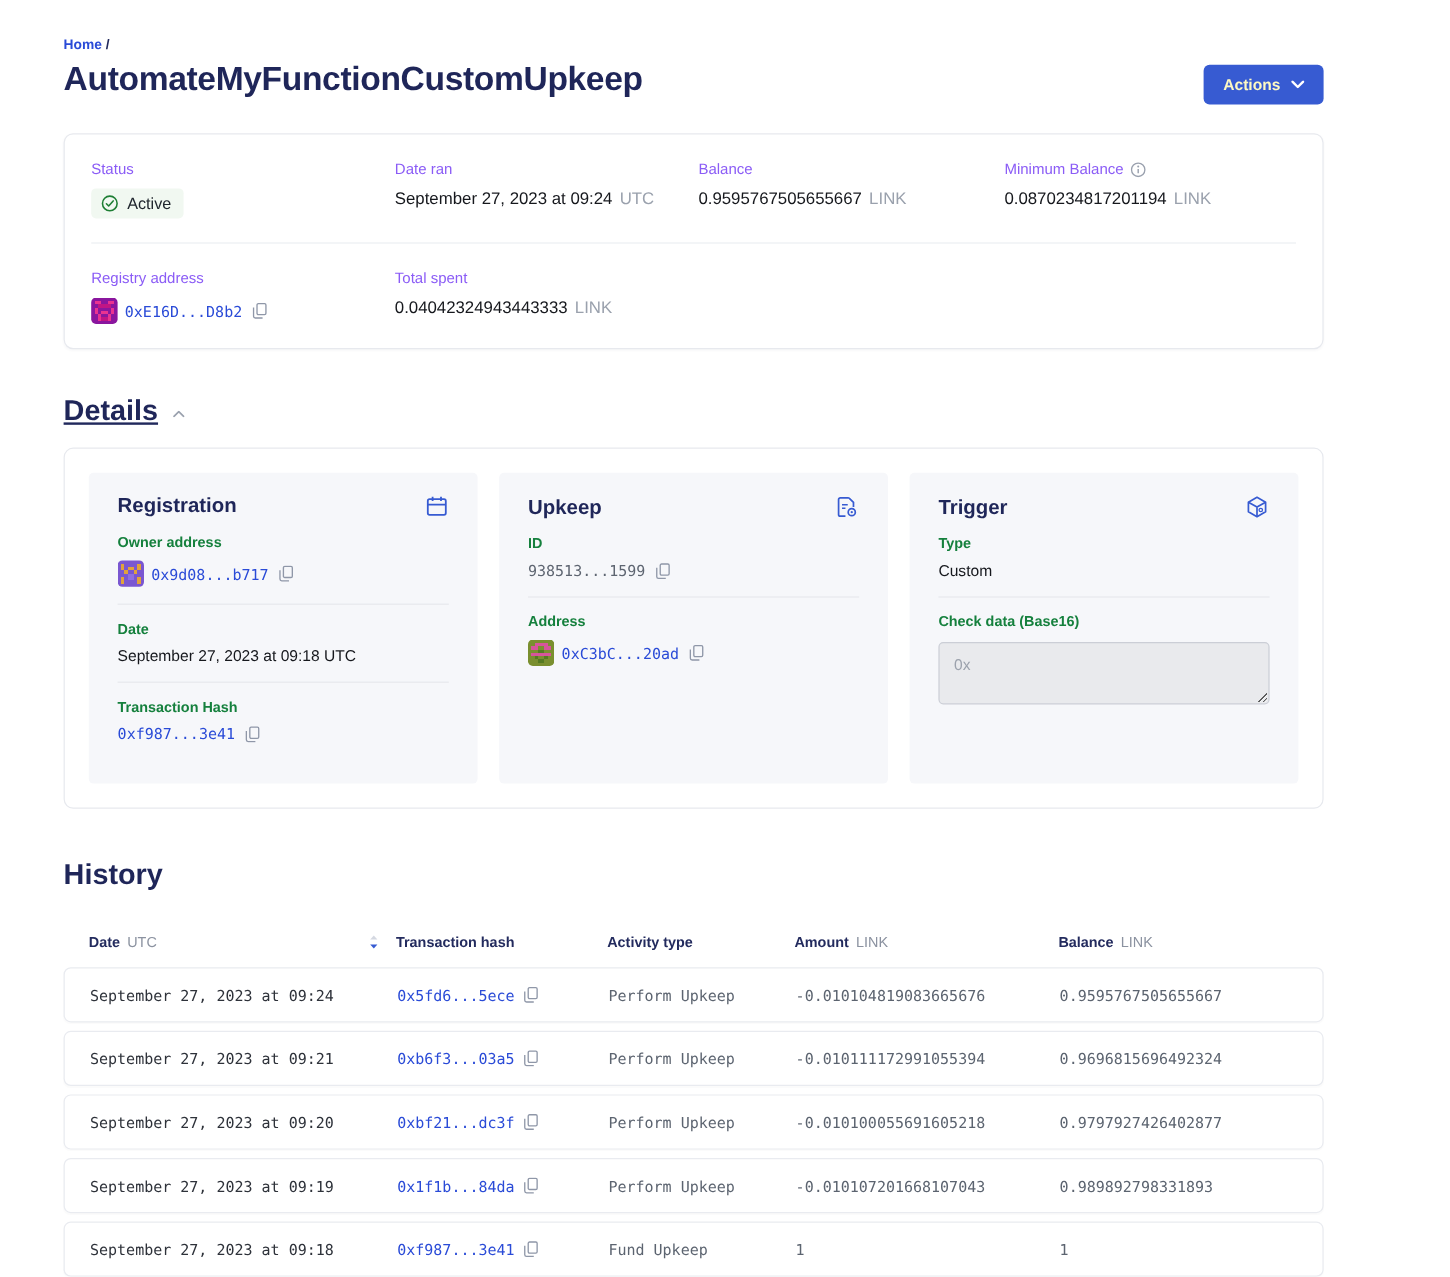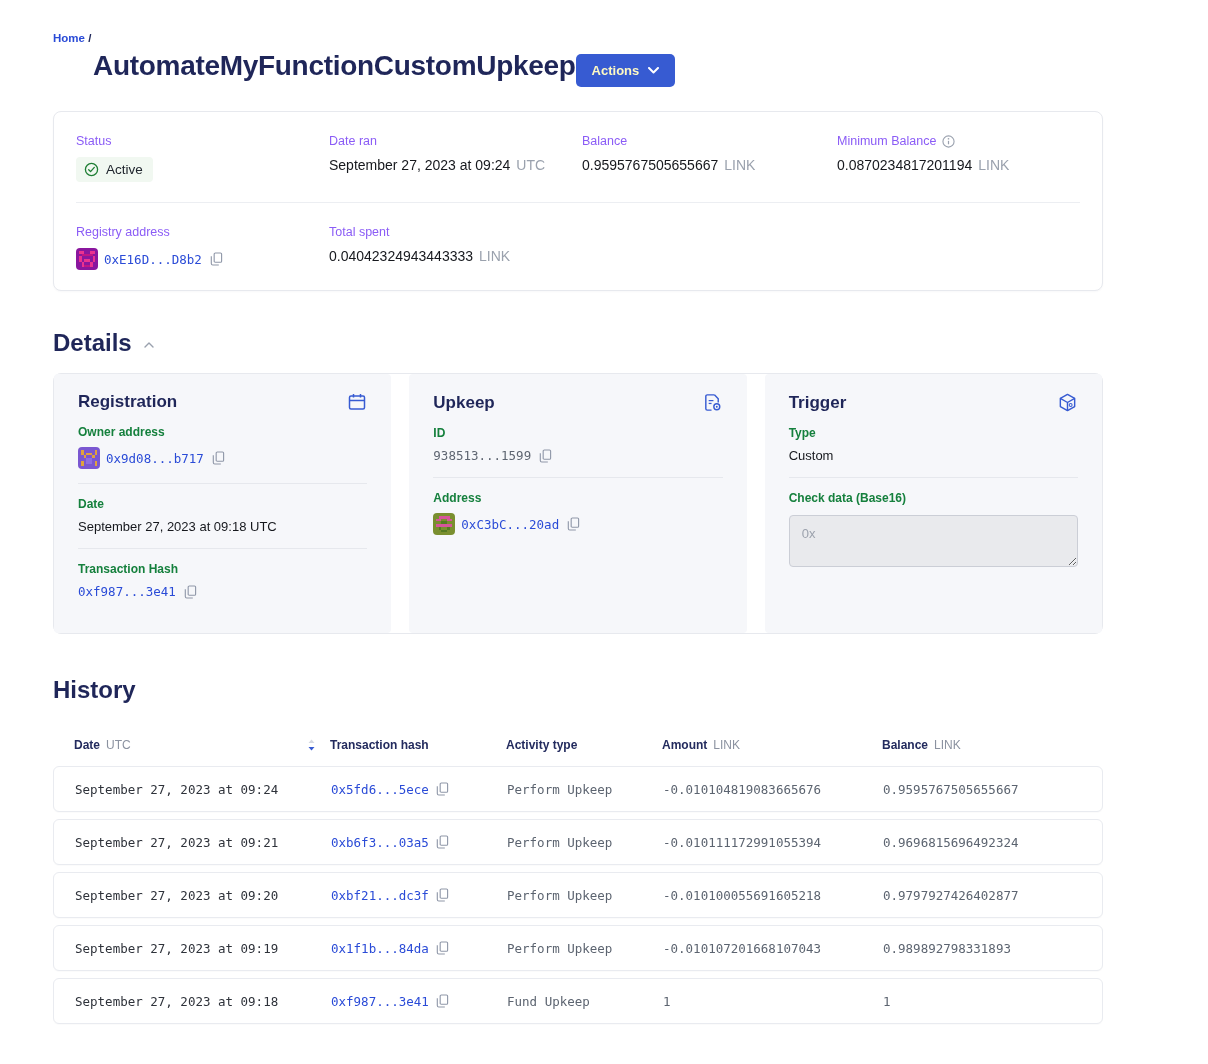--- a/index.html
+++ b/index.html
@@ -8,21 +8,21 @@
     width: 1208px; height: 1064px;
     font-family: "Liberation Sans", sans-serif;
     color: #21295C;
     overflow: hidden;
   }
   .page { padding: 32px 105px 0 53px; width: 1208px; }
 
   
   .breadcrumb { font-size: 11.5px; font-weight: bold; color: #21295C; }
   .breadcrumb a { color: #2A4BD7; text-decoration: none; cursor: pointer; }
-  .titlebar { display: flex; align-items: flex-start; margin-top: 6px; margin-left: 40px; }
+  .titlebar { display: flex; justify-content: space-between; align-items: flex-start; margin-top: 6px; }
   .page-title { font-size: 28px; font-weight: bold; letter-spacing: -0.3px; color: #1F2659; }
   .btn-actions {
     background: #375BD2; color: #fef9c3; border: none; border-radius: 5px;
     font-family: "Liberation Sans", sans-serif; font-size: 13px; font-weight: bold;
     padding: 9px 16px; display: flex; align-items: center; gap: 9px; cursor: pointer;
     margin-top: 4px;
   }
 
   
   .summary-card { margin-top: 24px; border: 1px solid #E7E9EE; border-radius: 8px; background: #fff; padding: 0 22px; box-shadow: 0 1px 2px rgba(20,30,70,0.03); }
@@ -34,24 +34,24 @@
   .badge-active {
     display: inline-flex; align-items: center; gap: 7px;
     background: #F1F8F1; border-radius: 4px; padding: 5px 10px 5px 8px;
     font-size: 13.5px; color: #20262E;
   }
   a.hash-link { color: #2A4BD7; text-decoration: none; font-family: "DejaVu Sans Mono", monospace; font-size: 12.5px; cursor: pointer; }
   .copy-btn { background: none; border: none; cursor: pointer; display: inline-flex; align-items: center; padding: 0; margin-left: 2px; }
   .identicon { border-radius: 4px; display: inline-block; }
 
   
-  .section-head { margin-top: 38px; display: flex; align-items: center; gap: 10px; }
+  .section-head { margin-top: 38px; display: flex; align-items: center; gap: 10px; text-decoration: underline; }
   .section-title { font-size: 24px; font-weight: bold; color: #1F2659; }
   .collapse-toggle { background: none; border: none; cursor: pointer; color: #9AA1AE; font-size: 13px; padding: 2px; line-height: 1; }
-  .details-wrap { margin-top: 16px; border: 1px solid #E7E9EE; border-radius: 8px; display: flex; gap: 18px; background: #fff; }
+  .details-wrap { margin-top: 16px; border: 1px solid #E7E9EE; border-radius: 8px; padding: 20px; display: flex; gap: 18px; background: #fff; }
   .detail-card { flex: 1; background: #F6F7FA; border-radius: 4px; padding: 18px 24px 20px 24px; min-height: 225px; }
   .detail-card-head { display: flex; justify-content: space-between; align-items: center; }
   .detail-card-title { font-size: 17px; font-weight: bold; color: #1F2659; }
   .detail-field { padding: 13px 0 14px 0; }
   .detail-field + .detail-field { border-top: 1px solid #E6E8ED; }
   .detail-label { font-size: 12px; font-weight: bold; color: #15803d; }
   .detail-value { margin-top: 8px; font-size: 13px; color: #16181D; display: flex; align-items: center; gap: 6px; }
   .mono { font-family: "DejaVu Sans Mono", monospace; font-size: 12.5px; }
   .gray-text { color: #5E6571; }
   .checkdata-area {

